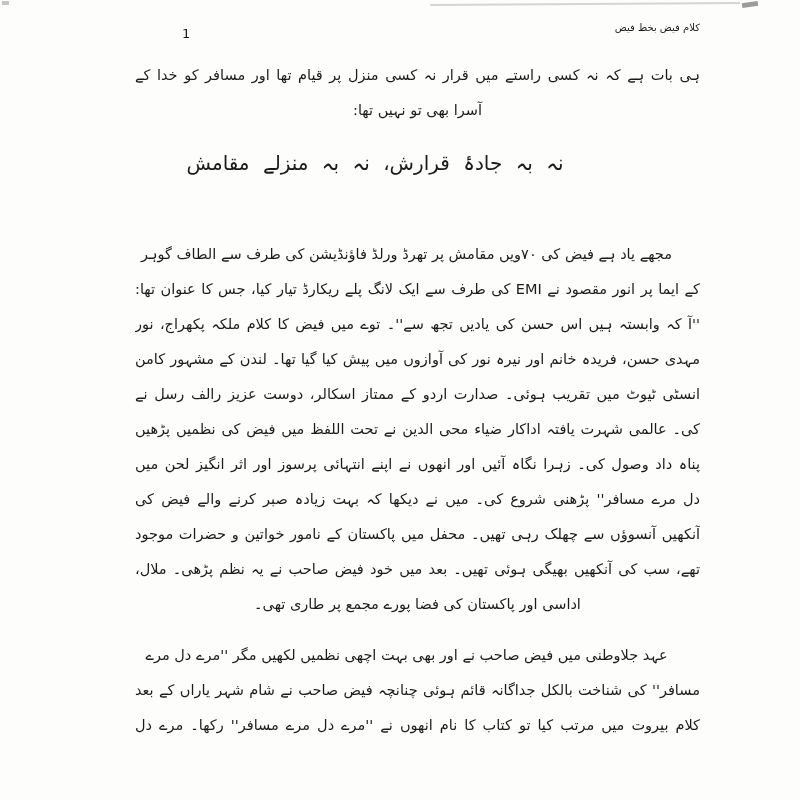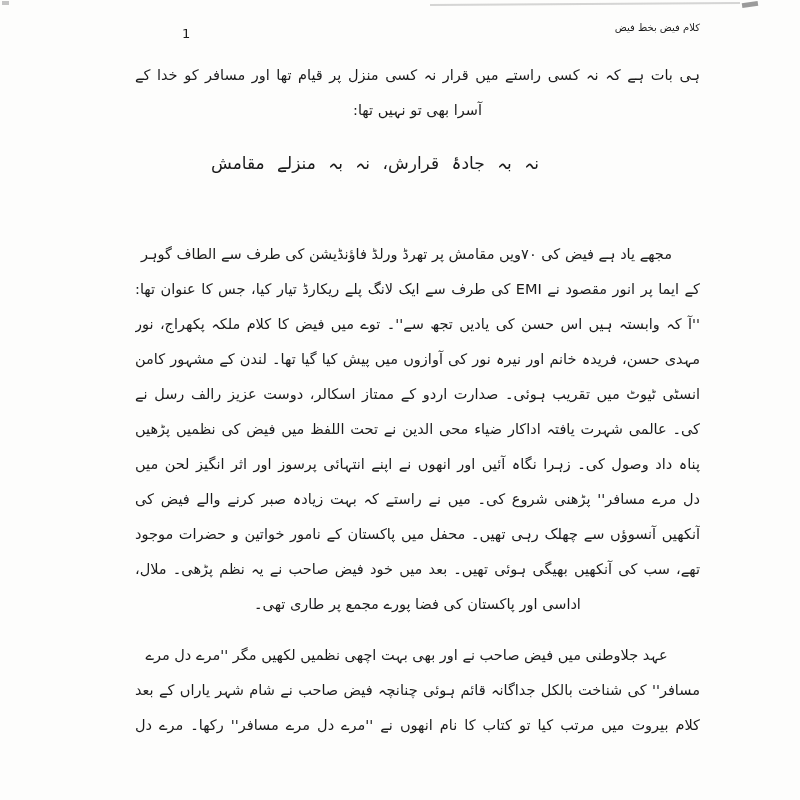--- a/index.html
+++ b/index.html
@@ -40,21 +40,21 @@
 
   .para1{top:58px;}
   .para2{top:237px;}
   .para3{top:638px;}
 
   .poem{
     position:absolute;top:143px;right:185px;left:135px;
     text-align:center;
   }
   .poem .verse{
-    height:41px;line-height:41px;font-size:17px;
+    height:41px;line-height:41px;font-size:20px;
     word-spacing:7px;white-space:nowrap;overflow:hidden;
     text-align:center;
   }
 </style>
 </head>
 <body>
 
 <div class="sheet">
 
   <div class="artifact a1"></div>
@@ -75,21 +75,21 @@
   </div>
 
   <div class="block para2">
     <div class="line indent">مجھے یاد ہے فیض کی ۷۰ویں مقامش پر تھرڈ ورلڈ فاؤنڈیشن کی طرف سے الطاف گوہر</div>
     <div class="line full">کے ایما پر انور مقصود نے EMI کی طرف سے ایک لانگ پلے ریکارڈ تیار کیا، جس کا عنوان تھا:</div>
     <div class="line full">''آ کہ وابستہ ہیں اس حسن کی یادیں تجھ سے''۔ توے میں فیض کا کلام ملکہ پکھراج، نور جہاں،</div>
     <div class="line full">مہدی حسن، فریدہ خانم اور نیرہ نور کی آوازوں میں پیش کیا گیا تھا۔ لندن کے مشہور کامن ویلتھ</div>
     <div class="line full">انسٹی ٹیوٹ میں تقریب ہوئی۔ صدارت اردو کے ممتاز اسکالر، دوست عزیز رالف رسل نے</div>
     <div class="line full">کی۔ عالمی شہرت یافتہ اداکار ضیاء محی الدین نے تحت اللفظ میں فیض کی نظمیں پڑھیں اور بے</div>
     <div class="line full">پناہ داد وصول کی۔ زہرا نگاہ آئیں اور انھوں نے اپنے انتہائی پرسوز اور اثر انگیز لحن میں ''مرے</div>
-    <div class="line full">دل مرے مسافر'' پڑھنی شروع کی۔ میں نے راستے کہ بہت زیادہ صبر کرنے والے فیض کی</div>
+    <div class="line full">دل مرے مسافر'' پڑھنی شروع کی۔ میں نے دیکھا کہ بہت زیادہ صبر کرنے والے فیض کی</div>
     <div class="line full">آنکھیں آنسوؤں سے چھلک رہی تھیں۔ محفل میں پاکستان کے نامور خواتین و حضرات موجود</div>
     <div class="line full">تھے، سب کی آنکھیں بھیگی ہوئی تھیں۔ بعد میں خود فیض صاحب نے یہ نظم پڑھی۔ ملال، حزن،</div>
     <div class="line">اداسی اور پاکستان کی فضا پورے مجمع پر طاری تھی۔</div>
   </div>
 
   <div class="block para3">
     <div class="line indent">عہد جلاوطنی میں فیض صاحب نے اور بھی بہت اچھی نظمیں لکھیں مگر ''مرے دل مرے</div>
     <div class="line full">مسافر'' کی شناخت بالکل جداگانہ قائم ہوئی چنانچہ فیض صاحب نے شام شہر یاراں کے بعد کا</div>
     <div class="line full">کلام بیروت میں مرتب کیا تو کتاب کا نام انھوں نے ''مرے دل مرے مسافر'' رکھا۔ مرے دل</div>
   </div>

